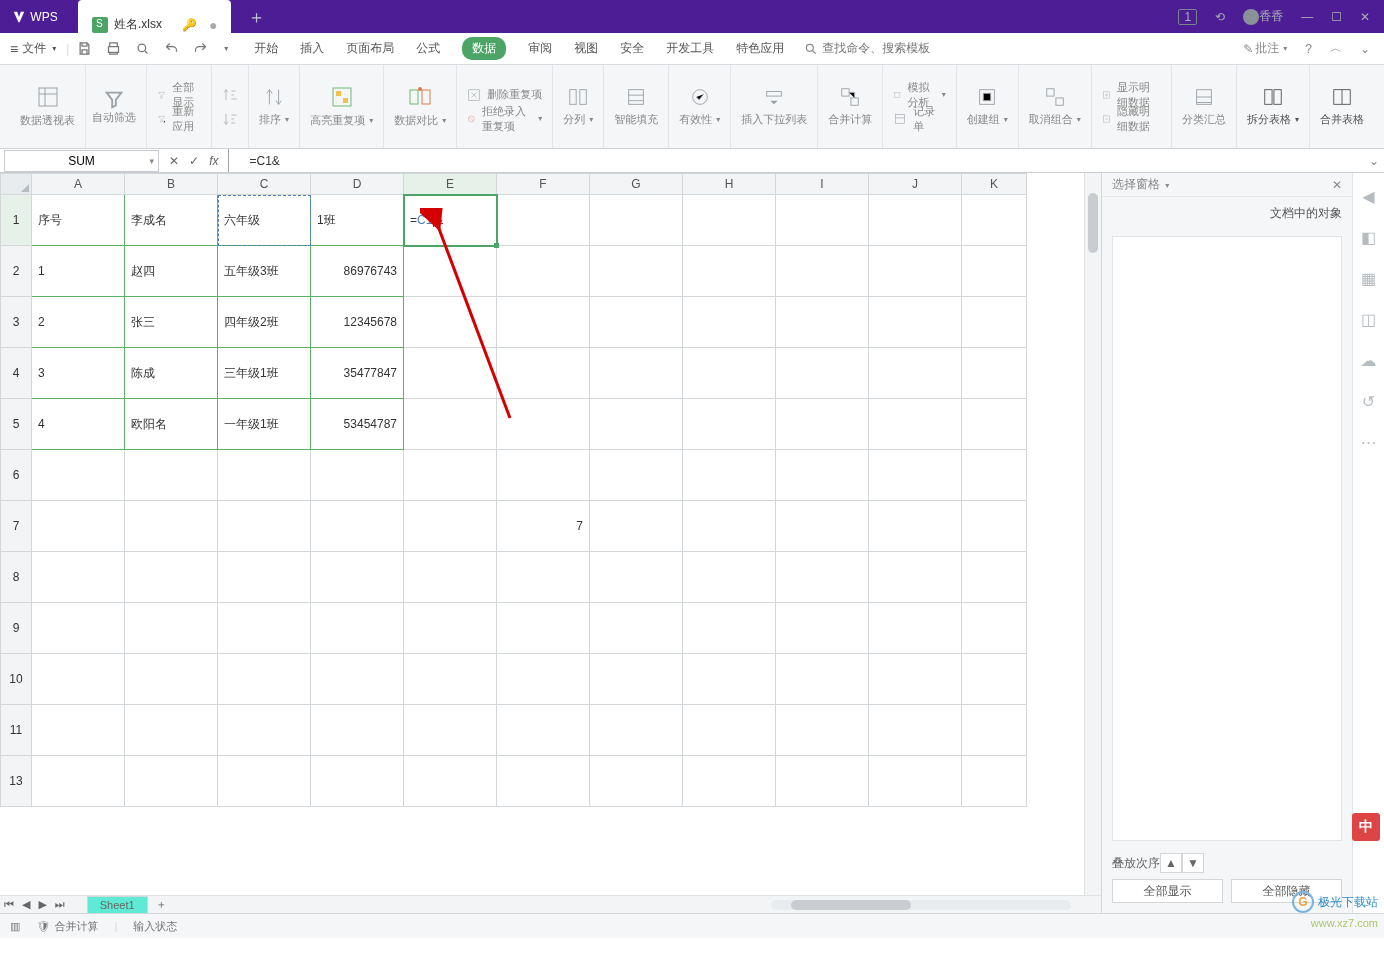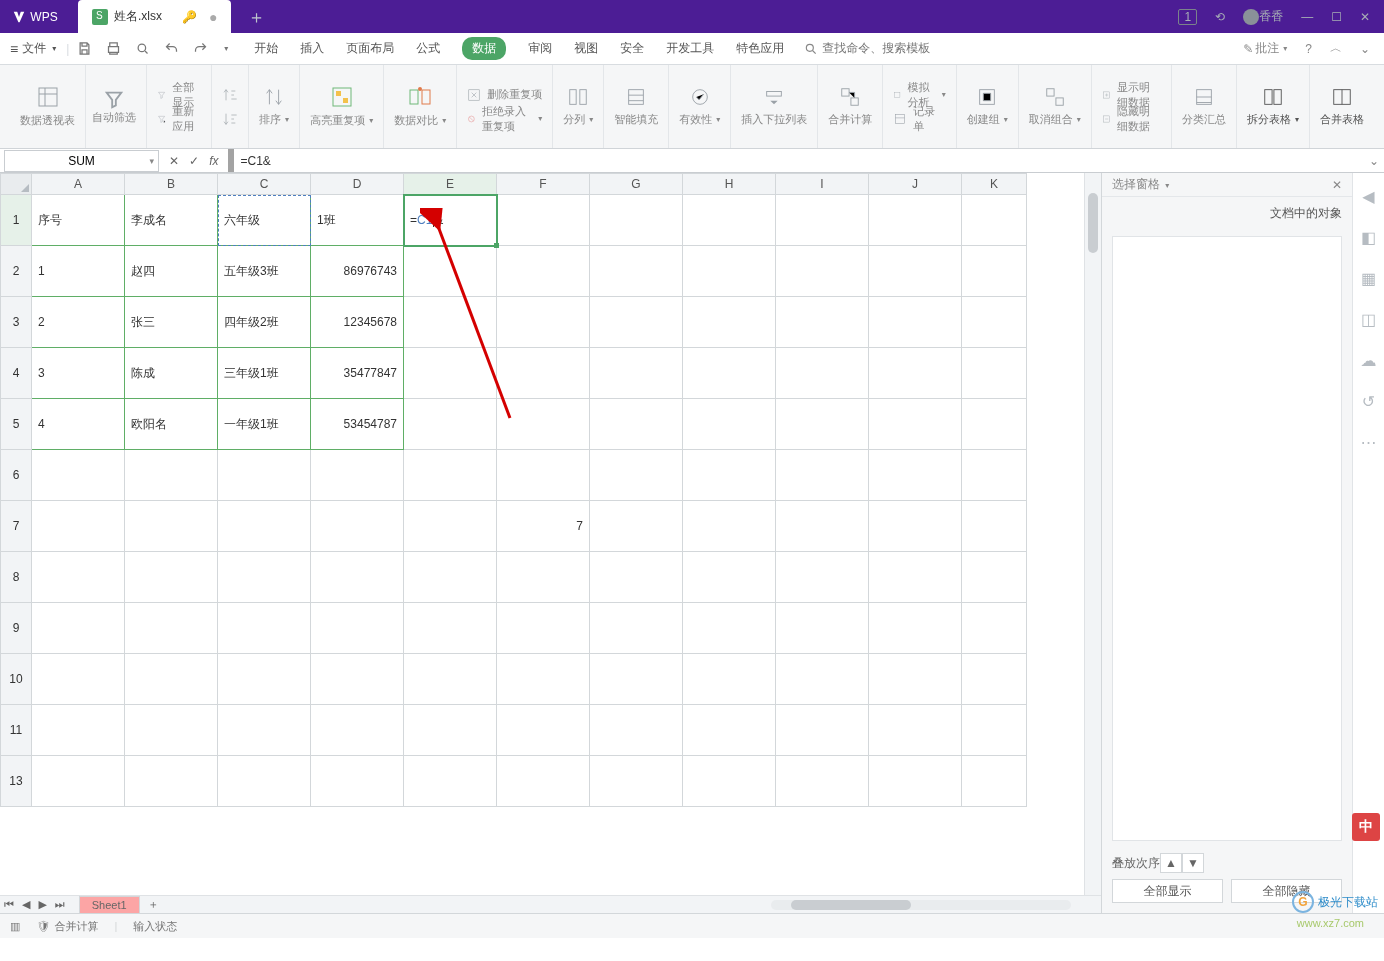--- a/index.html
+++ b/index.html
@@ -1,21 +1,21 @@
 <!DOCTYPE html>
 <html><head>
 <meta charset="utf-8">
 <style>
 * { margin: 0; padding: 0; box-sizing: border-box; font-family: "Microsoft YaHei", sans-serif; }
 body { background: #fff; overflow: hidden; width: 1384px; height: 961px; position: relative; }
 
 
 .titlebar { height: 33px; background: #4c1d95; display: flex; align-items: center; color: #d4d9de; font-size: 12px; }
 .wps-logo { width: 70px; display: flex; align-items: center; justify-content: center; gap: 4px; color: #fff; font-weight: 500; }
-.doc-tab { background: #fff; color: #333; height: 33px; display: flex; align-items: center; padding: 0 14px; border-radius: 4px 4px 0 0; margin-left: 8px; }
+.doc-tab { background: #fff; color: #333; height: 33px; display: flex; align-items: flex-end; padding: 0 14px; border-radius: 4px 4px 0 0; margin-left: 8px; }
 .doc-tab .file-icon { width: 16px; height: 16px; background: #4ca566; border-radius: 2px; margin-right: 6px; position: relative; }
 .doc-tab .file-icon::after { content:"S"; color:#fff; font-size:10px; position:absolute; left:4px; top:1px; }
 .tab-extra { display: flex; align-items: center; gap: 12px; margin-left: 20px; color:#8a9199;}
 .tab-plus { width:30px; height:30px; display:flex; align-items:center; justify-content:center; margin-left:10px; color:#bfc6cd; font-size:18px;}
 .titlebar-right { margin-left: auto; display: flex; align-items: center; gap: 18px; padding-right: 14px; color:#a7aeb5; }
 
 
 .menubar { height: 32px; background: #fff; border-bottom: 1px solid #d8dce0; display: flex; align-items: center; font-size: 12px; color:#555; }
 .file-menu { display:flex; align-items:center; gap:4px; padding:0 10px; }
 .qat { display:flex; align-items:center; gap:14px; padding:0 8px; color:#777;}
@@ -34,21 +34,21 @@
 .rgroup.noborder { border-right:none;}
 .rlabel {white-space:nowrap; display:flex; align-items:center; gap:2px;}
 .rrow { display:flex; align-items:center; gap:6px; height:22px;}
 
 
 .formula-bar { height:24px; border-bottom:1px solid #c9cdd1; display:flex; align-items:center; font-size:12px; background:#fff;justify-content:flex-end;}
 .name-box { width:155px; height:22px; border:1px solid #c9cdd1; display:flex; align-items:center; justify-content:center; margin-left:4px; position:relative;}
 .name-box .dd { position:absolute; right:4px; color:#888; font-size:9px;}
 .fb-btns { display:flex; align-items:center; gap:10px; padding:0 10px; color:#666;}
 .fx { font-style:italic;}
-.formula-input { flex:1; padding-left:6px; color:#333; border-left:6px solid #a3a3a3; height:100%; display:flex; align-items:center;}
+.formula-input { flex:1; padding-left:20px; color:#333; border-left:1px solid #a3a3a3; height:100%; display:flex; align-items:center;}
 .formula-expand { width:20px; display:flex; align-items:center; justify-content:center; color:#888;}
 
 
 .workspace { display:flex; height:calc(961px - 33px - 32px - 84px - 24px - 23px - 25px); }
 .sheet-area { flex:1; display:flex; flex-direction:column; position:relative;}
 .side-panel { width:251px; border-left:1px solid #d3d7da; background:#f5f6f7; display:flex; flex-direction:column;}
 .side-toolbar { width:32px; border-left:1px solid #e1e4e7; display:flex; flex-direction:column; align-items:center; gap:22px; padding-top:14px; color:#b6bcc2;}
 
 
 .grid-scroll { flex:1; overflow:hidden; position:relative;}
@@ -69,21 +69,21 @@
 .formula-cell { color:#333;}
 .formula-cell .eq{color:#333;} .formula-cell .ref{color:#4f7fbf;} .formula-cell .amp{color:#333;}
 .cursor-caret { display:inline-block; width:1px; height:14px; background:#333; vertical-align:middle; margin:0 1px;}
 
 .column-active { background:#e6f1e9 !important;}
 .row-active-hdr { background:#e6f1e9 !important;}
 
 .vscroll { position:absolute; right:0; top:0; width:17px; height:100%; background:#f2f4f6; border-left:1px solid #dfe2e5;}
 .vscroll .thumb { position:absolute; top:20px; left:3px; width:10px; height:60px; background:#c9cdd1; border-radius:5px;}
 .hscroll-area { height:18px; display:flex; align-items:center; background:#f2f4f6; border-top:1px solid #dfe2e5; font-size:11px; color:#666;}
-.sheet-tab { background:#fca5a5; border:1px solid #d3d7da; border-bottom:none; padding:2px 12px; margin-left:10px;}
+.sheet-tab { background:#5eead4; border:1px solid #d3d7da; border-bottom:none; padding:2px 12px; margin-left:18px;}
 .hscroll-track { flex:0 0 300px; margin-left:auto; height:10px; background:#e9ecee; border-radius:5px; position:relative; margin-right:30px;}
 .hscroll-track .thumb{position:absolute; left:20px; top:0; width:120px; height:10px; background:#c9cdd1; border-radius:5px;}
 
 
 .sp-header { height:24px; display:flex; align-items:center; justify-content:space-between; padding:0 10px; font-size:12px; color:#888; border-bottom:1px solid #e4e7ea;}
 .sp-sub { padding:8px 10px; font-size:12px; color:#555;text-align:right;}
 .sp-body { flex:1; margin:6px 10px; background:#fff; border:1px solid #e1e4e7;}
 .sp-footer { padding:6px 10px; display:flex; align-items:center; font-size:12px; color:#666;}
 .sp-footer .ord-btn{width:22px;height:20px;border:1px solid #d3d7da;background:#fff;display:flex;align-items:center;justify-content:center;}
 .sp-btns { display:flex; gap:8px; padding:0 10px 10px;}
@@ -92,21 +92,21 @@
 
 .statusbar { height:25px; background:#f5f6f7; border-top:1px solid #d3d7da; display:flex; align-items:center; font-size:11px; color:#777; padding:0 10px; gap:16px;}
 .statusbar .sep{color:#d3d7da;}
 
 
 .red-arrow { position:absolute; pointer-events:none; }
 
 
 .wm-logo { position:absolute; right:6px; bottom:48px; font-size:12px; color:#2f8dca; display:flex; align-items:center; gap:4px;}
 .wm-logo .circ{width:22px;height:22px;border:2px solid #7bb4e0;border-radius:50%;display:flex;align-items:center;justify-content:center;color:#f3a33a;font-weight:bold;}
-.wm-url { position:absolute; right:20px; bottom:32px; font-size:11px; color:#a8c96c;}
+.wm-url { position:absolute; right:6px; bottom:32px; font-size:11px; color:#a8c96c;}
 
 .ime-badge { position:absolute; right:4px; bottom:120px; width:28px; height:28px; background:#d44; border-radius:3px; color:#fff; display:flex; align-items:center; justify-content:center; font-size:14px; font-weight:bold;}
 .caret{font-size:8px;margin-left:2px;}
 svg{display:block;}
 </style>
 </head>
 <body>
 
 <div class="titlebar">
   <div class="wps-logo">

